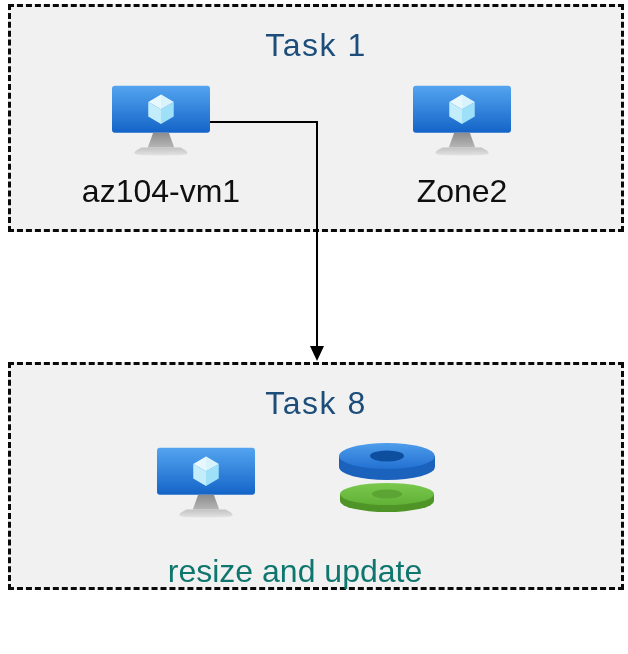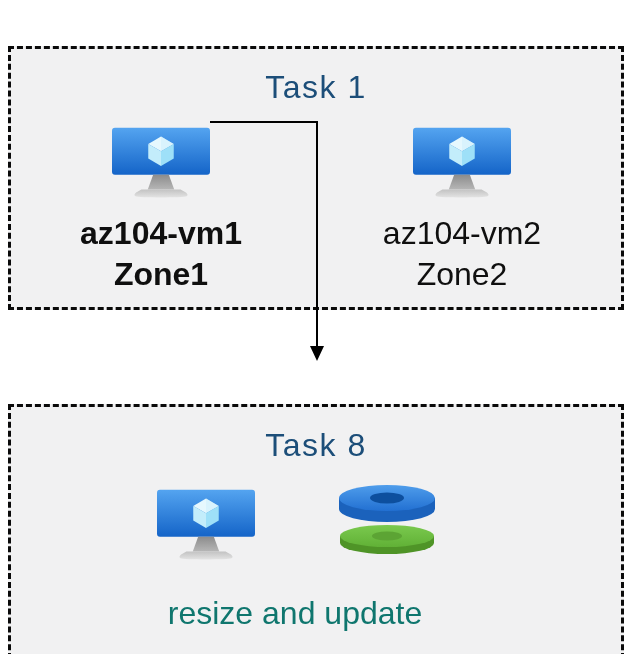--- a/index.html
+++ b/index.html
@@ -9,25 +9,24 @@
     font-family: "Liberation Sans", sans-serif;
     position: relative;
     overflow: hidden;
   }
   .stage { position: absolute; inset: 0; }
 
   .task-box {
     position: absolute;
     left: 8px;
     width: 616px;
-    height: 264px;
+    height: 228px;
     background: #f1f1f2;
     border: 3px dashed #0a0a0a;
     box-sizing: border-box;
-    margin-top: 42px;
   }
   #task1-box { top: 4px; }
   #task2-box { top: 362px; }
 
   .task-title {
     position: absolute;
     top: 20px; left: 0; right: 0;
     margin: 0;
     text-align: center;
     font-size: 32px;
@@ -36,21 +35,21 @@
     color: #1c4e79;
   }
 
   .vm-group {
     position: absolute;
     width: 200px;
     display: flex;
     flex-direction: column;
     align-items: center;
   }
-  #vm-group-1 { left: 50px;  top: 78px; font-weight: bold; }
+  #vm-group-1 { left: 50px;  top: 78px; }
   #vm-group-2 { left: 351px; top: 78px; }
 
   .vm-icon { width: 98px; height: 72px; display: block; }
 
   .vm-label {
     margin-top: 14px;
     text-align: center;
     font-size: 32px;
     line-height: 41px;
     color: #0f0f0f;
@@ -117,36 +116,34 @@
         <rect x="0" y="0" width="100" height="48" rx="3" fill="url(#g-screen)"></rect>
         <polygon points="50,9 63,16.5 50,24 37,16.5" fill="#e6f8fe"></polygon>
         <polygon points="50,9 63,16.5 56.5,20.2 50,24" fill="#cdeffb" opacity="0.55"></polygon>
         <polygon points="37,16.5 50,24 50,39 37,31.5" fill="#c3edfb"></polygon>
         <polygon points="63,16.5 50,24 50,39 63,31.5" fill="#9ee0f8"></polygon>
         <polygon points="42,48 58,48 63.5,63 36.5,63" fill="url(#g-neck)"></polygon>
         <path d="M30,63 L70,63 C76.5,66.2 78.5,68.3 76,70 C73.5,71.6 26.5,71.6 24,70 C21.5,68.3 23.5,66.2 30,63 Z" fill="url(#g-base)"></path>
       </svg>
       <div class="vm-label">
         <div>az104-vm1</div>
-        <div>Zone1</div>
       </div>
     </div>
 
     <div class="vm-group" id="vm-group-2">
       <svg class="vm-icon" viewBox="0 0 100 72">
         <rect x="0" y="0" width="100" height="48" rx="3" fill="url(#g-screen)"></rect>
         <polygon points="50,9 63,16.5 50,24 37,16.5" fill="#e6f8fe"></polygon>
         <polygon points="50,9 63,16.5 56.5,20.2 50,24" fill="#cdeffb" opacity="0.55"></polygon>
         <polygon points="37,16.5 50,24 50,39 37,31.5" fill="#c3edfb"></polygon>
         <polygon points="63,16.5 50,24 50,39 63,31.5" fill="#9ee0f8"></polygon>
         <polygon points="42,48 58,48 63.5,63 36.5,63" fill="url(#g-neck)"></polygon>
         <path d="M30,63 L70,63 C76.5,66.2 78.5,68.3 76,70 C73.5,71.6 26.5,71.6 24,70 C21.5,68.3 23.5,66.2 30,63 Z" fill="url(#g-base)"></path>
       </svg>
       <div class="vm-label">
-        <div>az104-vm2</div>
         <div>Zone2</div>
       </div>
     </div>
   </section>
 
   <svg class="arrow-overlay" viewBox="0 0 628 654">
     <path d="M210 122 L317 122 L317 347" stroke="#000000" stroke-width="2" fill="none"></path>
     <polygon points="317,361 310,346 324,346" fill="#000000"></polygon>
   </svg>
 

